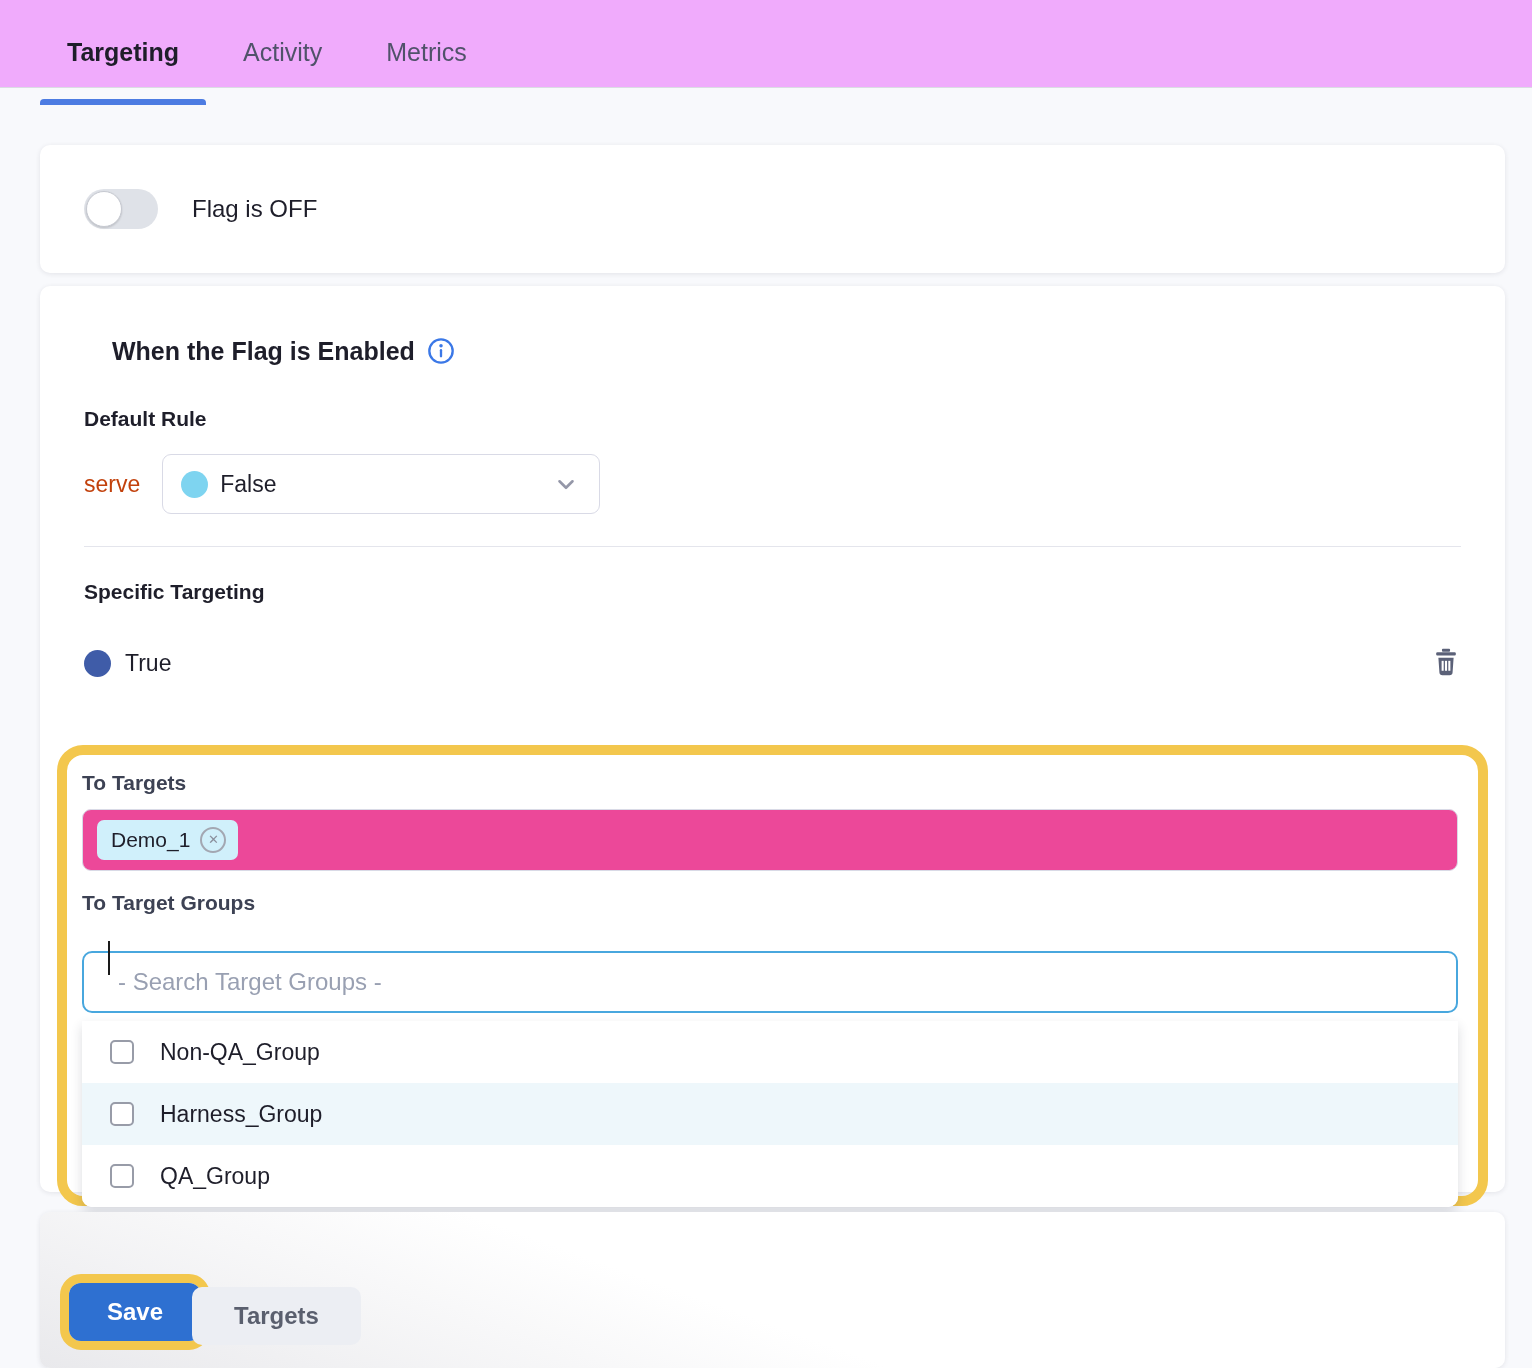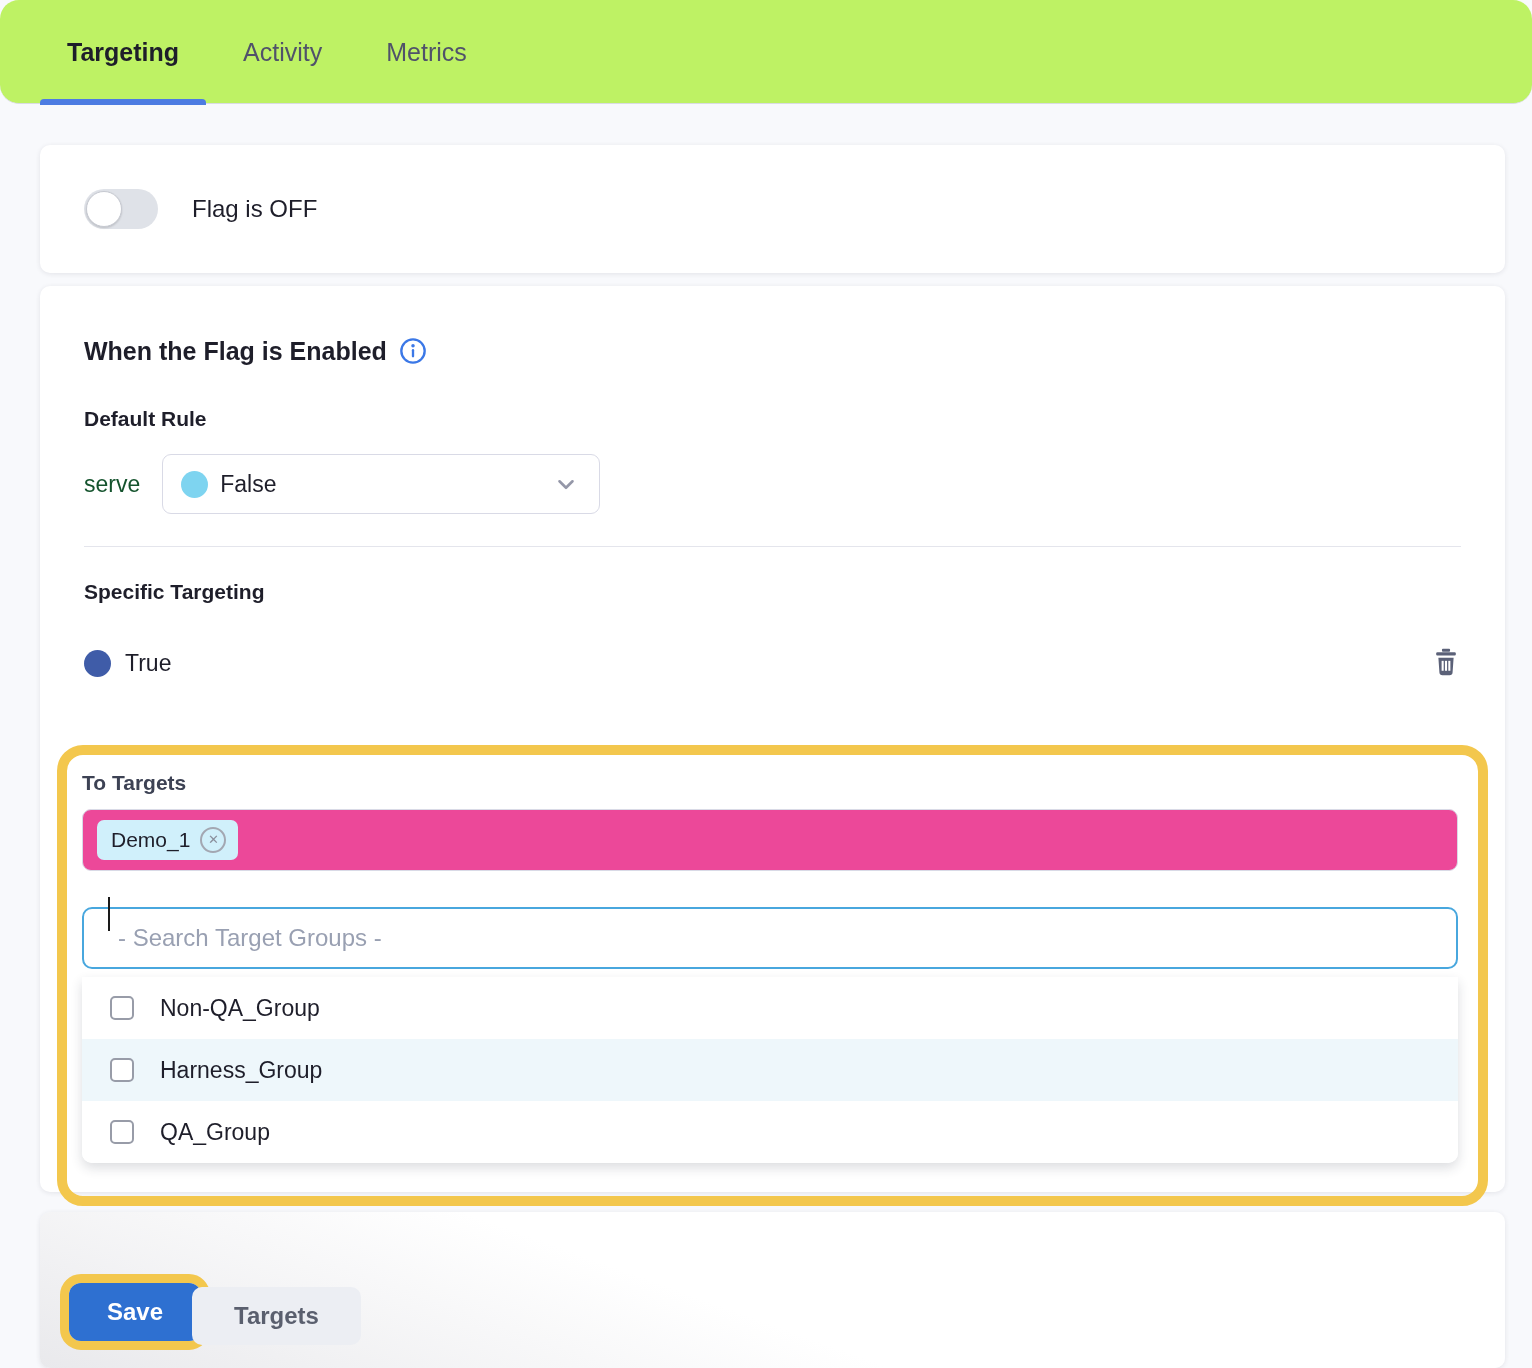--- a/index.html
+++ b/index.html
@@ -6,22 +6,22 @@
   html,body { width:1532px; height:1368px; }
   body {
     position:relative; overflow:hidden;
     background:#f8f9fc;
     font-family:"Liberation Sans", sans-serif;
     color:#1e1e2a;
   }
 
   
   .header {
-    position:absolute; top:0; left:0; width:1532px; height:104px;
-    background:#bef264; border-bottom:1px solid #dadce3;border-radius:19px;
+    position:absolute; top:0; left:0; width:1532px; height:88px;
+    background:#f0abfc; border-bottom:1px solid #dadce3;
   }
   .tabs { display:flex; align-items:center; height:104px; padding-left:40px; }
   .tab {
     position:relative; height:104px; display:flex; align-items:center;
     padding:0 27px; margin-right:10px; font-size:25px; color:#50526a; cursor:pointer;
   }
   .tab.active { color:#1e1e2a; font-weight:bold; }
   .tab-underline {
     position:absolute; left:0; right:0; bottom:-1px; height:6px;
     background:#4d7ce2; border-radius:4px 4px 0 0;
@@ -45,25 +45,25 @@
     background:#dfe2e8; cursor:pointer; flex:0 0 auto;
   }
   .toggle-knob {
     position:absolute; left:2px; top:2px; width:36px; height:36px; border-radius:50%;
     background:#ffffff; border:1px solid #c6c9d1; box-shadow:0 1px 2px rgba(0,0,0,0.15);
   }
   .flag-label { margin-left:34px; font-size:24px; color:#1e1e2a; }
 
   
   .heading-row { display:flex; align-items:center; gap:12px; }
-  .h-main { font-size:25px; font-weight:bold; line-height:30px; }
+  .h-main { font-size:25px; font-weight:bold; line-height:30px;margin-left:28px; }
   .h-sub { font-size:21px; font-weight:bold; line-height:26px; }
   .mt-default-rule { margin-top:40px; }
   .serve-row { margin-top:22px; display:flex; align-items:center; }
-  .serve-label { font-size:23px; color:#14532d; }
+  .serve-label { font-size:23px; color:#c2410c; }
   .select-box {
     margin-left:22px; width:438px; height:60px; border:1px solid #d9dae6;
     border-radius:9px; display:flex; align-items:center; padding:0 20px 0 18px;
     background:#fff; cursor:pointer;
   }
   .variation-dot { width:27px; height:27px; border-radius:50%; flex:0 0 auto; }
   .dot-false { background:#7ed4f0; }
   .dot-true  { background:#3f5ca8; }
   .select-value { margin-left:12px; font-size:23px; color:#1e1e2a; flex:1; }
   .divider { margin-top:32px; height:1px; background:#e4e5ec; width:1377px; }
@@ -210,20 +210,21 @@
 
     <div class="field-label">To Targets</div>
 
     <div class="targets-input">
       <span class="chip">
         <span>Demo_1</span>
         <span class="chip-x">✕</span>
       </span>
     </div>
 
+    <div class="field-label mt-groups">To Target Groups</div>
 
     <div class="search-wrap">
       <input class="search-input" type="text" placeholder="- Search Target Groups -" style="">
       <div class="caret"></div>
     </div>
 
     <div class="dropdown">
       <div class="option">
         <div class="checkbox"></div>
         <span class="option-label">Non-QA_Group</span>

